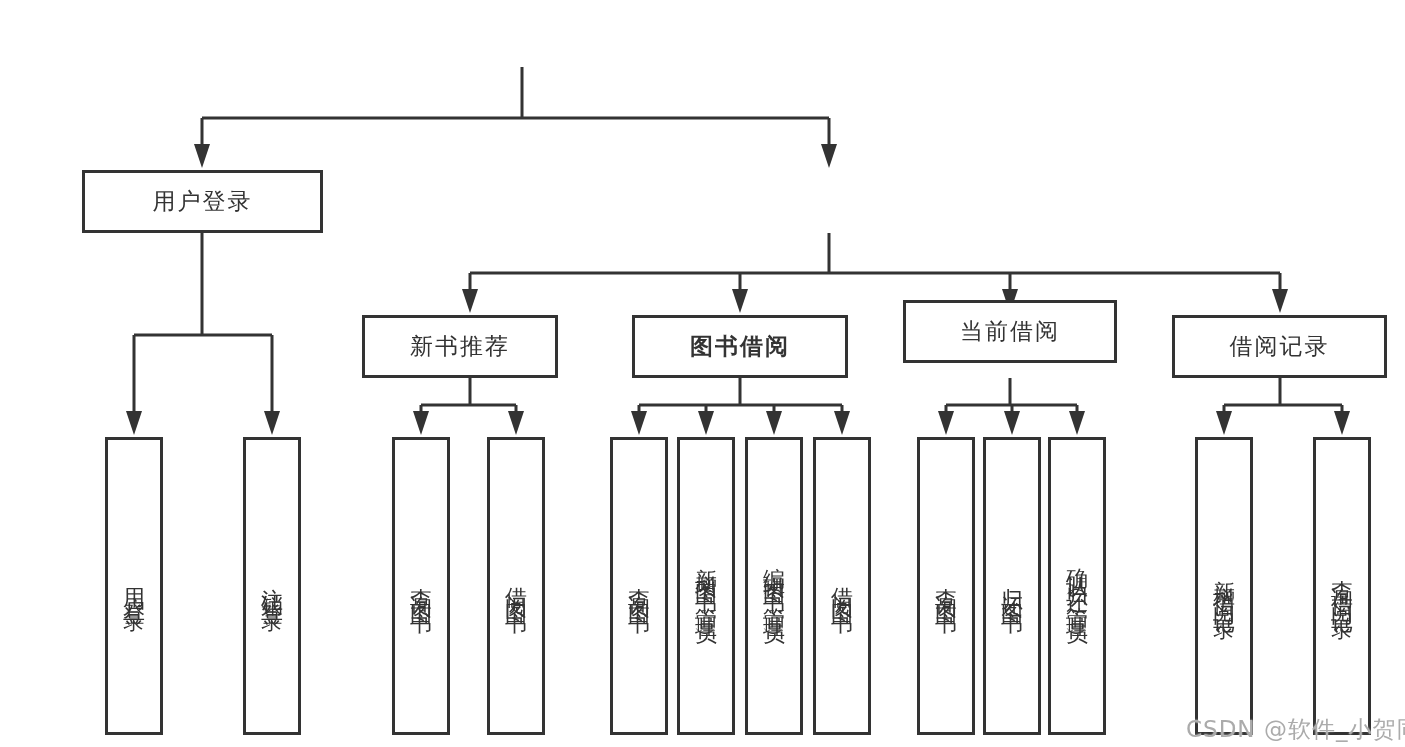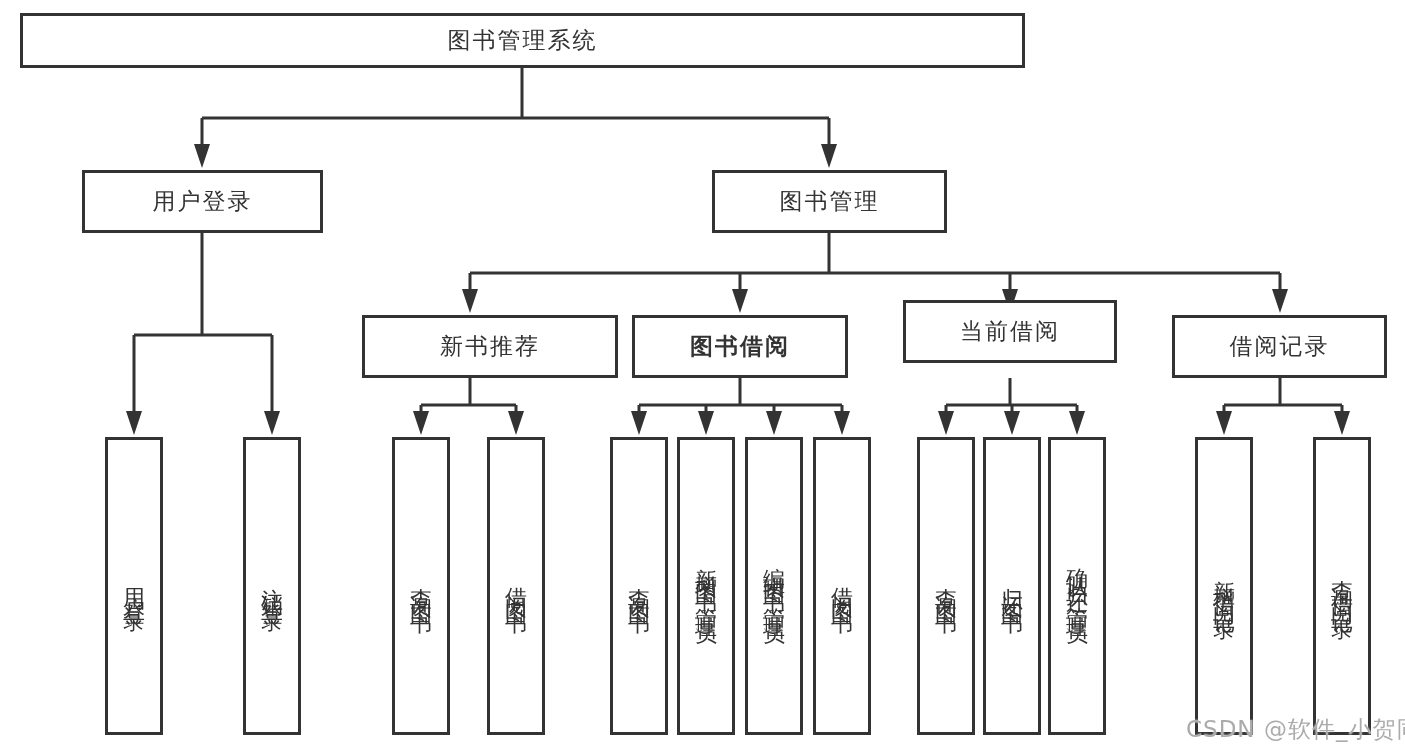--- a/index.html
+++ b/index.html
@@ -42,21 +42,21 @@
     text-orientation: mixed;
     font-size: 22px;
     letter-spacing: 8px;
     line-height: 1;
   }
   .root-box   { left: 20px;  top: 13px;  width: 1005px; height: 55px; }
 
   .l2-a { left: 82px;  top: 170px; width: 241px; height: 63px; }
   .l2-b { left: 712px; top: 170px; width: 235px; height: 63px; }
 
-  .l3-a { left: 362px;  top: 315px; width: 256px; height: 63px; }
+  .l3-a { left: 362px;  top: 315px; width: 196px; height: 63px; }
   .l3-b { left: 632px;  top: 315px; width: 216px; height: 63px; font-weight: bold; }
   .l3-c { left: 903px;  top: 300px; width: 214px; height: 63px; justify-content: center; }
   .l3-d { left: 1172px; top: 315px; width: 215px; height: 63px; }
 
   .leaf { top: 437px; width: 58px; height: 298px; }
   .lf-1  { left: 105px; }
   .lf-2  { left: 243px; }
   .lf-3  { left: 392px; }
   .lf-4  { left: 487px; }
   .lf-5  { left: 610px; }
@@ -126,30 +126,24 @@
 
       <polygon points="938,411 954,411 946,435"></polygon>
       <polygon points="1004,411 1020,411 1012,435"></polygon>
       <polygon points="1069,411 1085,411 1077,435"></polygon>
 
       <polygon points="1216,411 1232,411 1224,435"></polygon>
       <polygon points="1334,411 1350,411 1342,435"></polygon>
     </g>
   </svg>
 
-  <div class="box h-box root-box">
-    <span>图书管理系统</span>
-  </div>
 
   <div class="box h-box l2-a">
     <span>用户登录</span>
   </div>
-  <div class="box h-box l2-b">
-    <span>图书管理</span>
-  </div>
 
   <div class="box h-box l3-a">
     <span>新书推荐</span>
   </div>
   <div class="box h-box l3-b">
     <span>图书借阅</span>
   </div>
   <div class="box h-box l3-c">
     <span>当前借阅</span>
   </div>

